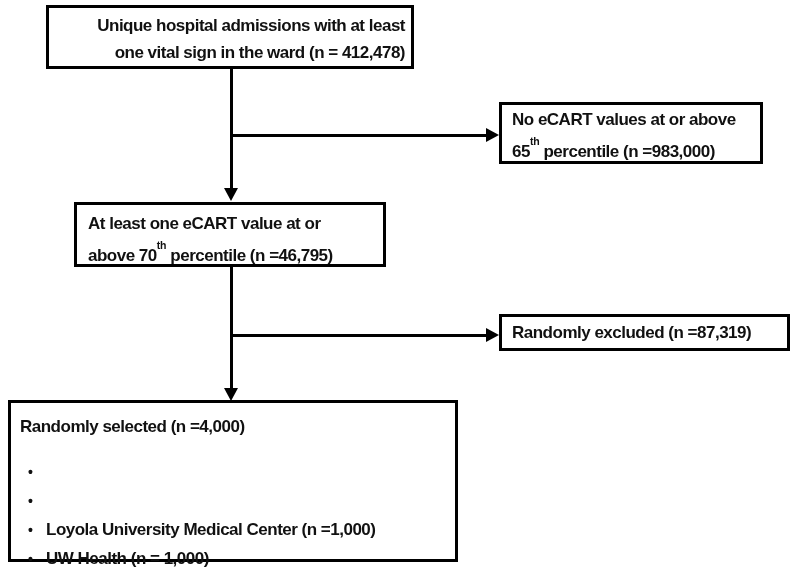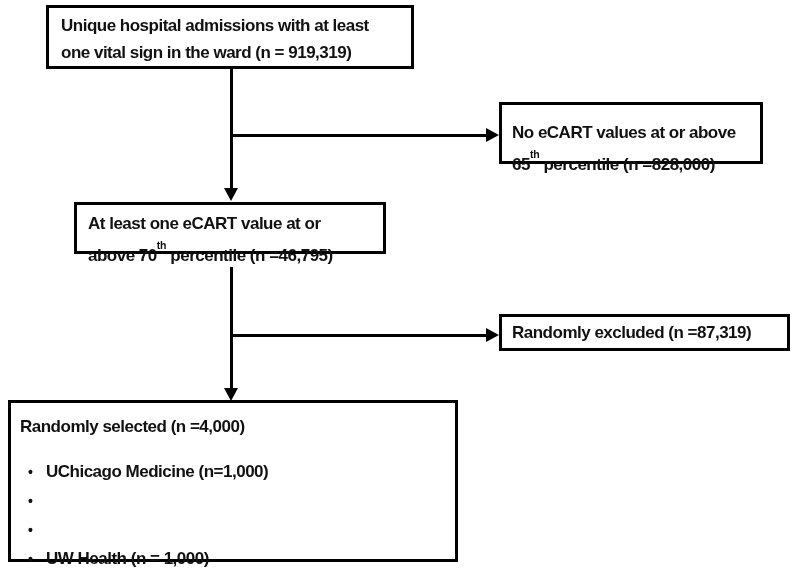--- a/index.html
+++ b/index.html
@@ -17,23 +17,23 @@
     position: absolute;
     border: 3px solid #000000;
     background: #ffffff;
     color: #111111;
     font-weight: 700;
     font-size: 17px;
     letter-spacing: -0.5px;
     line-height: 27px;
     white-space: nowrap;
   }
-  .box-top        { left: 46px;  top: 5px;   width: 368px; height: 64px;  padding: 4px 6px 0 12px; }
-  .box-excl1      { left: 499px; top: 102px; width: 264px; height: 62px;  padding: 14px 6px 0 10px; }
-  .box-middle     { left: 74px;  top: 202px; width: 312px; height: 52px;  padding: 5px 6px 0 11px; }
+  .box-top        { left: 46px;  top: 5px;   width: 368px; height: 64px;  padding: 4px 6px 0 12px; text-align: right; }
+  .box-excl1      { left: 499px; top: 102px; width: 264px; height: 62px;  padding: 1px 6px 0 10px; }
+  .box-middle     { left: 74px;  top: 202px; width: 312px; height: 65px;  padding: 5px 6px 0 11px; }
   .box-excl2      { left: 499px; top: 314px; width: 291px; height: 37px;  padding: 0 6px 8px 10px; line-height: 31px; }
   .box-selected   { left: 8px;   top: 400px; width: 450px; height: 162px; padding: 10px 6px 12px 9px; }
   sup.ordinal {
     font-size: 0.62em;
     position: relative;
     top: -0.48em;
     letter-spacing: -0.3px;
   }
   .line { display: block; }
   
@@ -72,32 +72,32 @@
     flex: 0 0 26px;
   }
 </style>
 </head>
 <body>
 
 <div class="canvas">
 
   <div class="flow-box box-top">
     <span class="line">Unique hospital admissions with at least</span>
-    <span class="line">one vital sign in the ward (n = 919,319)</span>
+    <span class="line">one vital sign in the ward (n = 412,478)</span>
   </div>
 
   <div class="connector v-line" style="left:230px; top:69px; height:120px;"></div>
   <div class="arrowhead arrow-down" style="left:224px; top:188px;"></div>
 
   <div class="connector h-line" style="left:230px; top:134px; width:257px;"></div>
   <div class="arrowhead arrow-right" style="left:486px; top:128px;"></div>
 
   <div class="flow-box box-excl1">
     <span class="line">No eCART values at or above</span>
-    <span class="line"><span>65</span><sup class="ordinal">th</sup><span> percentile (n =828,000)</span></span>
+    <span class="line"><span>65</span><sup class="ordinal">th</sup><span> percentile (n =983,000)</span></span>
   </div>
 
   <div class="flow-box box-middle">
     <span class="line">At least one eCART value at or</span>
     <span class="line"><span>above 70</span><sup class="ordinal">th</sup><span> percentile (n =46,795)</span></span>
   </div>
 
   <div class="connector v-line" style="left:230px; top:267px; height:122px;"></div>
   <div class="arrowhead arrow-down" style="left:224px; top:388px;"></div>
 
@@ -106,27 +106,27 @@
 
   <div class="flow-box box-excl2">
     <span>Randomly excluded (n =87,319)</span>
   </div>
 
   <div class="flow-box box-selected">
     <span class="line">Randomly selected (n =4,000)</span>
     <ul class="bullet-list">
       <li>
         <span class="bullet">•</span>
-        <span>UChicago Medicine (n=1,000)</span>
       </li>
       <li>
         <span class="bullet">•</span>
       </li>
       <li>
         <span class="bullet">•</span>
+        <span>Loyola University Medical Center (n =1,000)</span>
       </li>
       <li>
         <span class="bullet">•</span>
         <span>UW Health (n = 1,000)</span>
       </li>
     </ul>
   </div>
 
 </div>
 

